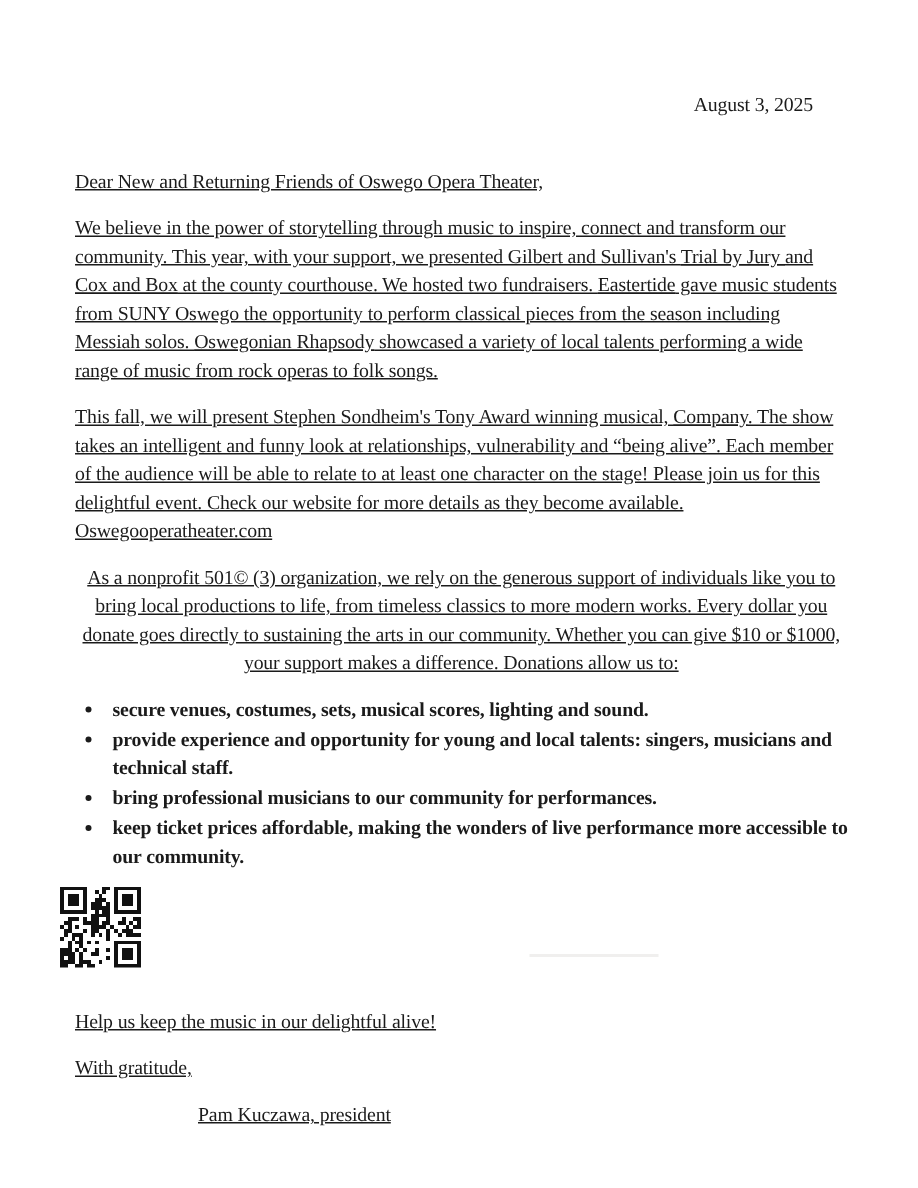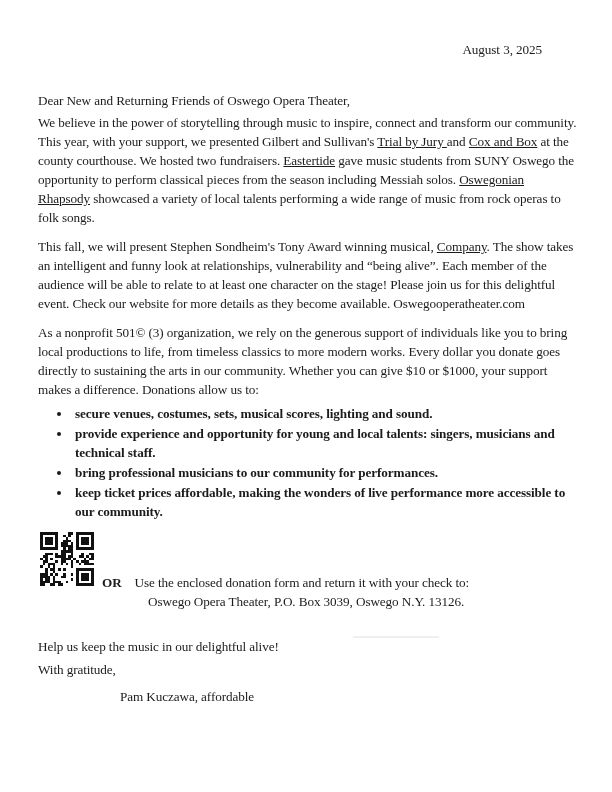--- a/index.html
+++ b/index.html
@@ -3,34 +3,34 @@
 <meta charset="utf-8">
 <style>
   html, body { margin: 0; padding: 0; background: #ffffff; }
   .page {
     position: relative;
     width: 612px;
     height: 792px;
     margin: 0 auto;
     background: #ffffff;
     box-sizing: border-box;
-    padding: 40px 35px 0 38px;
+    padding: 60px 35px 0 38px;
     font-family: "Liberation Serif", "DejaVu Serif", serif;
     font-size: 13.2px;
     line-height: 19px;
     letter-spacing: -0.1px;
     color: #1b1b1b;
     overflow: hidden;
   }
-  p { margin: 0; }
+  p { margin: 12px; text-decoration: underline; }
   .date { text-align: right; padding-right: 35px; }
   .salutation { margin-top: 32px; }
   .para1 { margin-top: 3px; }
   .para2 { margin-top: 10px; }
-  .para3 { margin-top: 10px; }
+  .para3 { margin-top: 10px; text-align: center; }
   .bullets { margin: 5px 0 0 0; padding-left: 34px; }
   .bullets li { padding-left: 3px; margin-bottom: 1px; font-weight: bold; }
   .donate { margin-top: 8px; }
   .u { text-decoration: underline; text-align: center; }
   .b { font-weight: bold; }
   .qr-row { margin-top: 11px; display: flex; }
   .qr { width: 54px; height: 54px; margin-left: 2px; flex: 0 0 auto; }
   .qr svg { width: 54px; height: 54px; display: block; shape-rendering: crispEdges; }
   .mail-block { margin-left: 8px; margin-top: 41px; }
   .mail-line1 { display: flex; gap: 13px; align-items: baseline; }
@@ -291,30 +291,23 @@
           <rect x="8" y="20" width="1" height="1" fill="#111111"></rect>
           <rect x="14" y="20" width="1" height="1" fill="#111111"></rect>
           <rect x="15" y="20" width="1" height="1" fill="#111111"></rect>
           <rect x="16" y="20" width="1" height="1" fill="#111111"></rect>
           <rect x="17" y="20" width="1" height="1" fill="#111111"></rect>
           <rect x="18" y="20" width="1" height="1" fill="#111111"></rect>
           <rect x="19" y="20" width="1" height="1" fill="#111111"></rect>
           <rect x="20" y="20" width="1" height="1" fill="#111111"></rect>
         </svg>
     </div>
-    <div class="mail-block">
-      <div class="mail-line1">
-        <span class="b">OR</span>
-        <span>Use the enclosed donation form and return it with your check to:</span>
-      </div>
-      <div class="mail-line2">Oswego Opera Theater, P.O. Box 3039, Oswego N.Y. 13126.</div>
-    </div>
   </div>
 
   <p class="closing">Help us keep the music in our delightful alive!</p>
 
   <p class="valediction">With gratitude,</p>
 
-  <p class="signature">Pam Kuczawa, affordable</p>
+  <p class="signature">Pam Kuczawa, president</p>
 
   <div class="artifact"></div>
 
 </div>
 
 </body></html>

